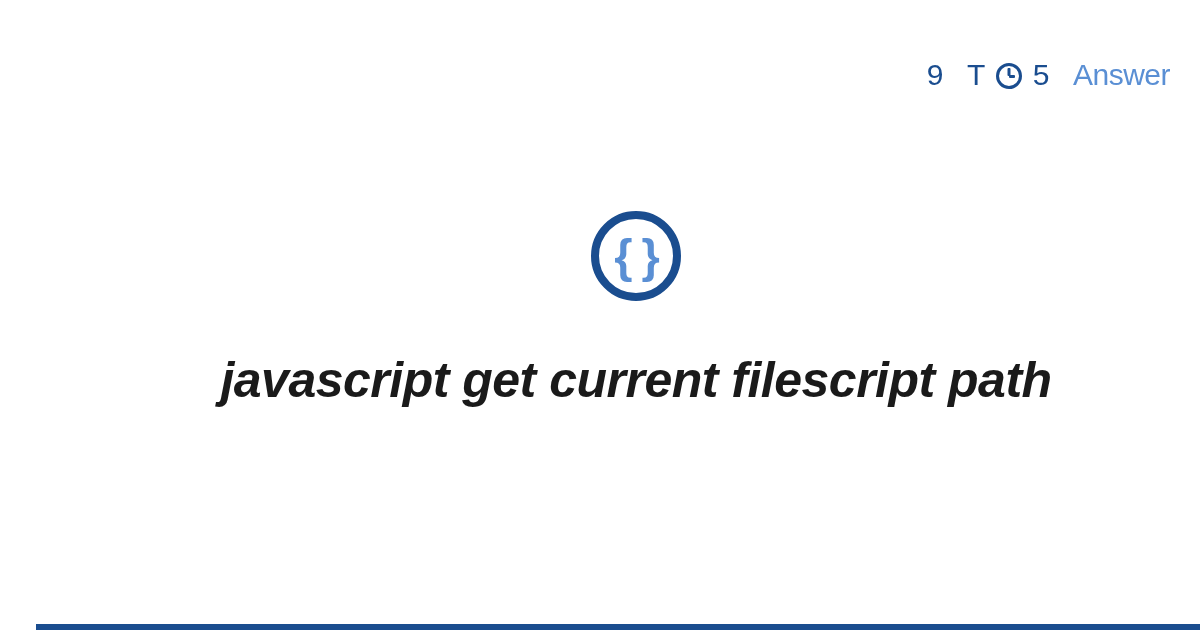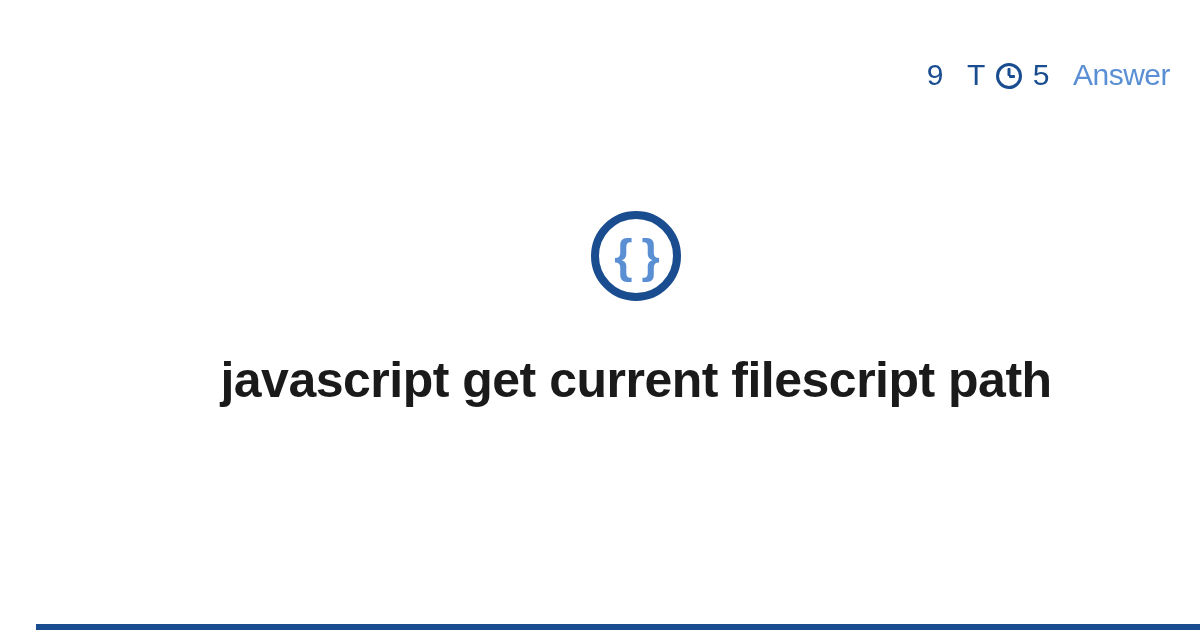--- a/index.html
+++ b/index.html
@@ -99,20 +99,21 @@
       line-height: 1;
     }
     .title {
       font-size: 50px;
       font-weight: 700;
       color: #1a1a1a;
       text-align: center;
       max-width: 960px;
       line-height: 1.18;
       letter-spacing: -0.5px;
+      font-style: italic;
     }
     .footer-bar {
       position: absolute;
       bottom: 0;
       left: 0;
       width: 100%;
       height: 18px;
       background: #1a4d8f;
     }
   </style>

